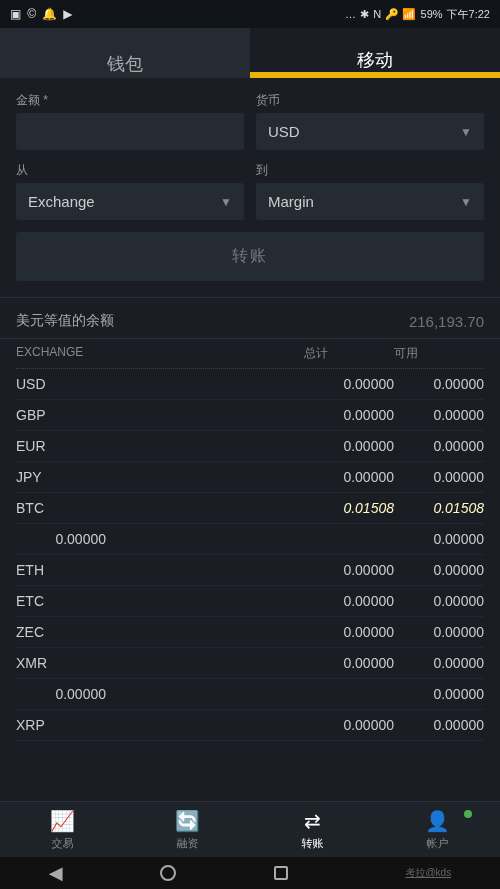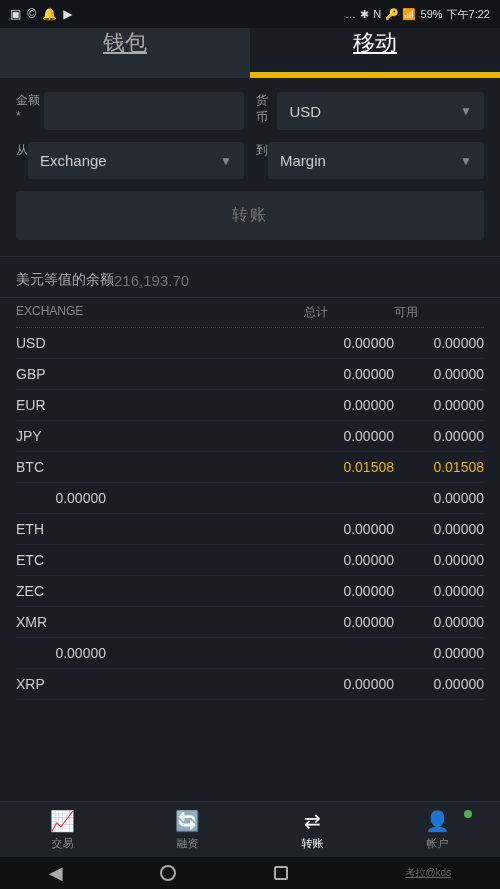--- a/index.html
+++ b/index.html
@@ -40,27 +40,26 @@
     
     .tab-bar {
       display: flex;
       width: 100%;
       height: 50px;
       background: #1e2329;
     }
     .tab-item {
       flex: 1;
       display: flex;
-      align-items: flex-start;
+      align-items: flex-end;
       justify-content: center;
-      font-size: 22px;
+      font-size: 18px;
       color: #aaa;
       cursor: pointer;
       border-bottom: 2px solid transparent;
-      text-decoration: underline;
     }
     .tab-item.active {
       color: #fff;
       background: #1a1e24;
       border-bottom: 6px solid #eab308;
     }
     .tab-item:not(.active) {
       background: #252b33;
     }
 
@@ -70,21 +69,21 @@
       padding: 14px 16px 10px 16px;
     }
     .form-row {
       display: flex;
       gap: 12px;
       margin-bottom: 12px;
     }
     .form-group {
       flex: 1;
       display: flex;
-      flex-direction: row;
+      flex-direction: column;
     }
     .form-label {
       font-size: 12px;
       color: #999;
       margin-bottom: 4px;
     }
     .form-input {
       background: #252b33;
       border: none;
       border-radius: 3px;
@@ -138,20 +137,21 @@
     .divider {
       height: 1px;
       background: #2a2f38;
       margin: 0 0;
     }
 
     
     .balance-section {
       padding: 14px 16px 8px 16px;
       display: flex;
+      justify-content: space-between;
       align-items: center;
     }
     .balance-label {
       font-size: 14px;
       color: #aaa;
     }
     .balance-value {
       font-size: 15px;
       color: #737373;
       font-weight: normal;
@@ -190,21 +190,22 @@
       color: #ccc;
       flex: 1;
     }
     .coin-val {
       font-size: 14px;
       color: #ccc;
       text-align: right;
       width: 90px;
     }
     .coin-val.highlight {
-      color: #eab308;
+      color: #fef9c3;
+      font-style: italic;
     }
 
     
     .bottom-nav {
       position: absolute;
       bottom: 32px;
       left: 0;
       width: 100%;
       height: 56px;
       background: #1e2329;

